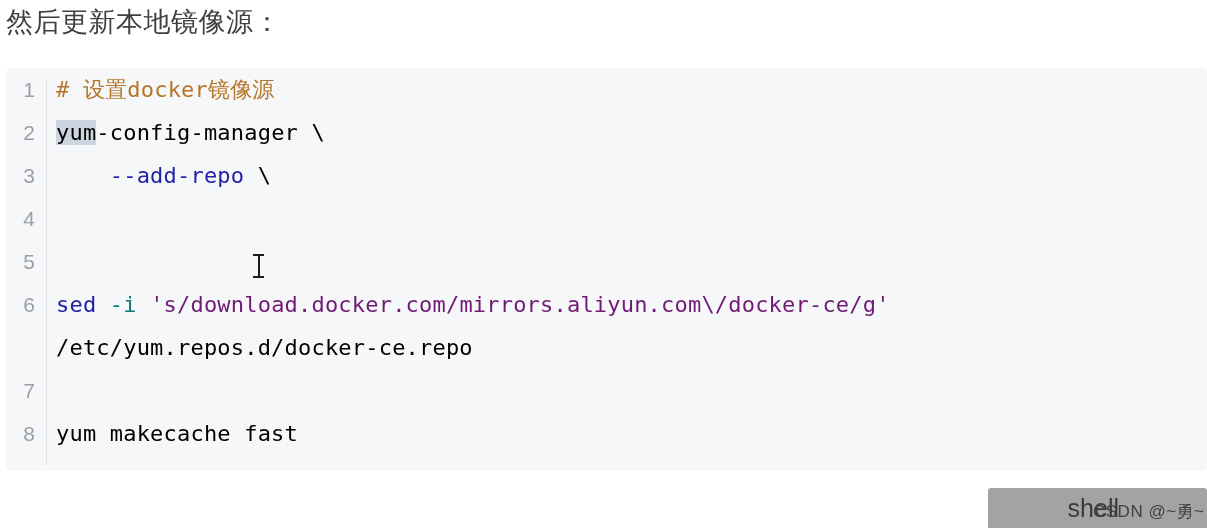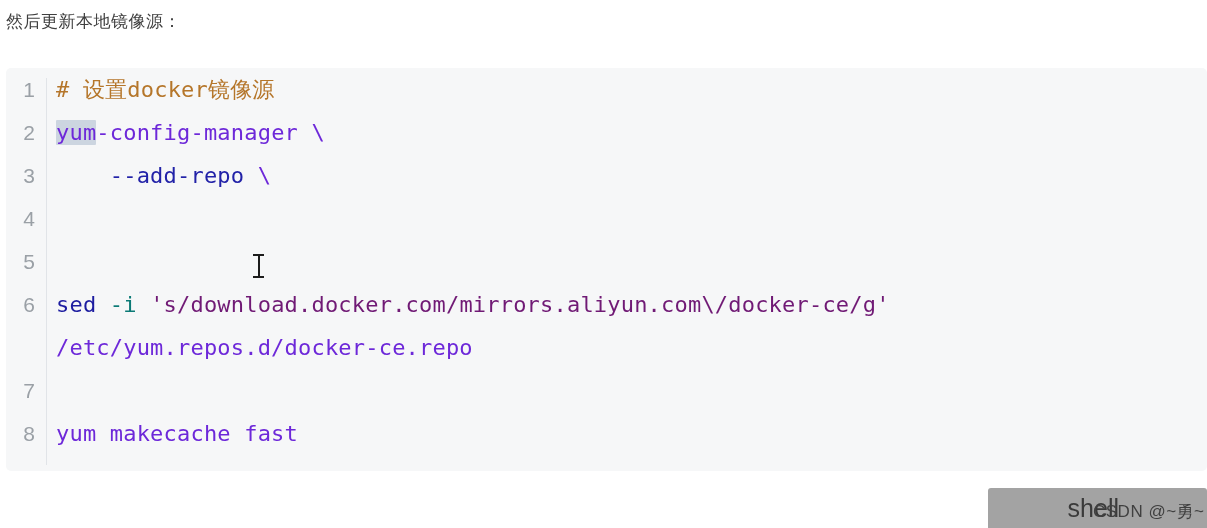--- a/index.html
+++ b/index.html
@@ -14,21 +14,21 @@
     overflow: hidden;
     font-family: "Liberation Sans", "DejaVu Sans", sans-serif;
     -webkit-font-smoothing: antialiased;
   }
 
   
   #intro-heading {
     position: absolute;
     left: 6px;
     top: 2px;
-    font-size: 17px;
+    font-size: 27px;
     line-height: 40px;
     color: #3f3f3f;
     letter-spacing: 0.5px;
     white-space: nowrap;
   }
 
   
   #code-block {
     position: absolute;
     left: 6px;
@@ -79,21 +79,21 @@
     color: #333333;
     letter-spacing: 0.2px;
   }
 
   
   .tok-comment  { color: #b5762a; }
   .tok-builtin  { color: #1c1ca0; }
   .tok-flag     { color: #0b7a76; }
   .tok-option   { color: #2222a8; }
   .tok-string   { color: #701a75; text-align: center; }
-  .tok-plain    { color: #6d28d9; }
+  .tok-plain    { color: #000000; }
   .sel-highlight {
     background: #ccd5e0;
     border-radius: 1px;
   }
 
   
   #text-cursor {
     position: absolute;
     left: 247px;
     top: 186px;

